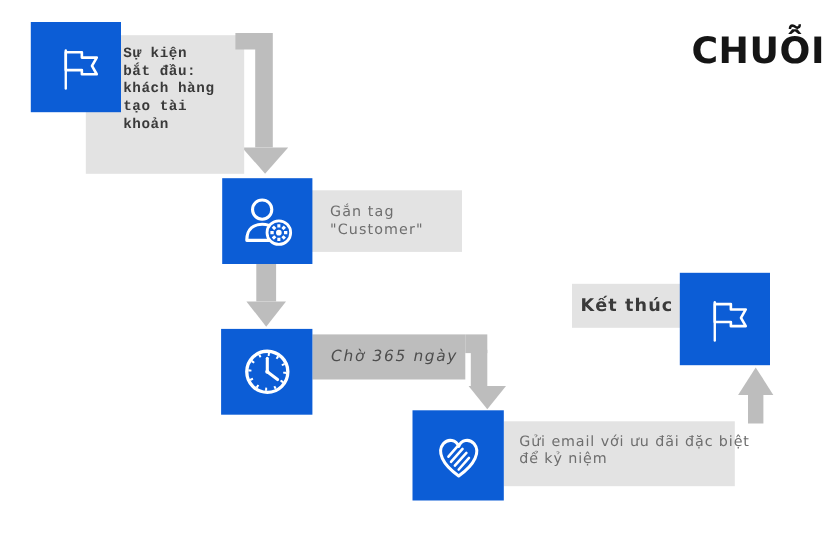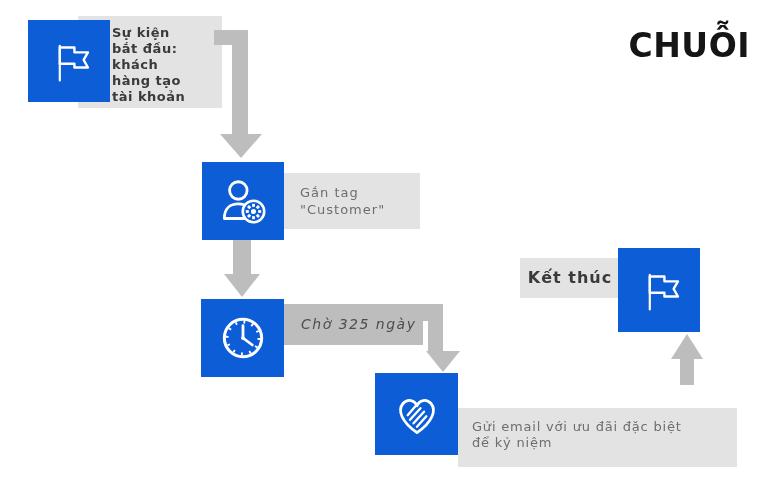--- a/index.html
+++ b/index.html
@@ -27,21 +27,21 @@
 </style>
 </head>
 <body>
 
 <div class="canvas">
 
   <div class="title">
     <div>CHUỖI</div>
   </div>
 
-  <div class="gbox" style="left:78px;top:16px;width:144px;height:92px;">
+  <div class="gbox" style="left:78px;top:32px;width:144px;height:126px;font-family:Liberation Mono, monospace;">
     <div class="lbl-dark" style="position:absolute;left:34px;top:9px;width:84px;">Sự kiện bắt đầu: khách hàng tạo tài khoản</div>
   </div>
 
   <div class="conn over" style="left:214px;top:30px;width:20px;height:15px;"></div>
   <div class="conn over" style="left:232px;top:30px;width:16px;height:104px;"></div>
   <div class="head head-down" style="left:220px;top:134px;border-top-width:24px;border-left-width:21px;border-right-width:21px;"></div>
   <div class="node" style="left:28px;top:20px;width:82px;height:82px;">
     <svg width="52" height="52" viewBox="0 0 48 48" fill="none" stroke="#fff" stroke-linejoin="round" stroke-linecap="round">
       <line x1="15.5" y1="10" x2="15.5" y2="42" stroke-width="2"></line>
       <path d="M15.5 11.5 H29 V16 H41.5 L37.5 23 L41.5 30 H29 V26.5 H15.5 Z" stroke-width="2.2"></path>
@@ -67,37 +67,37 @@
         <line x1="29" y1="33" x2="26.4" y2="33"></line>
         <line x1="30.2" y1="30.2" x2="28.3" y2="28.3"></line>
         <line x1="33" y1="29" x2="33" y2="26.4"></line>
         <line x1="35.8" y1="30.2" x2="37.7" y2="28.3"></line>
       </g>
       <circle cx="33" cy="33" r="2.2" fill="#fff" stroke="none"></circle>
     </svg>
   </div>
 
   <div class="conn" style="left:284px;top:304px;width:139px;height:41px;">
-    <div class="lbl-wait" style="position:absolute;left:17px;top:0;line-height:41px;">Chờ 325 ngày</div>
+    <div class="lbl-wait" style="position:absolute;left:17px;top:0;line-height:41px;">Chờ 365 ngày</div>
   </div>
 
   <div class="conn" style="left:423px;top:304px;width:20px;height:17px;"></div>
   <div class="conn" style="left:428px;top:318px;width:15px;height:33px;"></div>
   <div class="head head-down" style="left:426px;top:351px;border-top-width:21px;border-left-width:17px;border-right-width:17px;"></div>
   <div class="node" style="left:201px;top:299px;width:83px;height:78px;">
     <svg width="56" height="56" viewBox="0 0 48 48" fill="none" stroke="#fff" stroke-linecap="round">
       <circle cx="24" cy="24" r="16" stroke-width="2.6"></circle>
       <circle cx="24" cy="24" r="13.6" stroke-width="2.4" stroke-dasharray="1.6 5.52" stroke-linecap="butt"></circle>
       <line x1="24" y1="24" x2="24" y2="13.5" stroke-width="2.4"></line>
       <line x1="24" y1="24" x2="32" y2="30" stroke-width="2.4"></line>
       <circle cx="24" cy="24" r="1.6" fill="#fff" stroke="none"></circle>
     </svg>
   </div>
 
-  <div class="gbox" style="left:458px;top:383px;width:279px;height:59px;margin-top:25px;">
+  <div class="gbox" style="left:458px;top:383px;width:210px;height:59px;">
     <div class="lbl-gray" style="position:absolute;left:14px;top:11px;width:214px;line-height:16px;letter-spacing:.8px;">Gửi email với ưu đãi đặc biệt để kỷ niệm</div>
   </div>
 
   <div class="conn" style="left:680px;top:357px;width:14px;height:28px;"></div>
   <div class="head head-up" style="left:671px;top:334px;border-bottom-width:25px;border-left-width:16px;border-right-width:16px;"></div>
   <div class="node" style="left:375px;top:373px;width:83px;height:82px;">
     <svg width="56" height="56" viewBox="0 0 48 48" fill="none" stroke="#fff" stroke-linecap="round" stroke-linejoin="round">
       <path d="M24 40 C11 31 7 21 12 15 C16 10.5 22 12 24 17 C26 12 32 10.5 36 15 C41 21 37 31 24 40 Z" stroke-width="2.4"></path>
       <line x1="16" y1="25" x2="23" y2="17" stroke-width="2"></line>
       <line x1="18" y1="29" x2="27" y2="19" stroke-width="2"></line>

